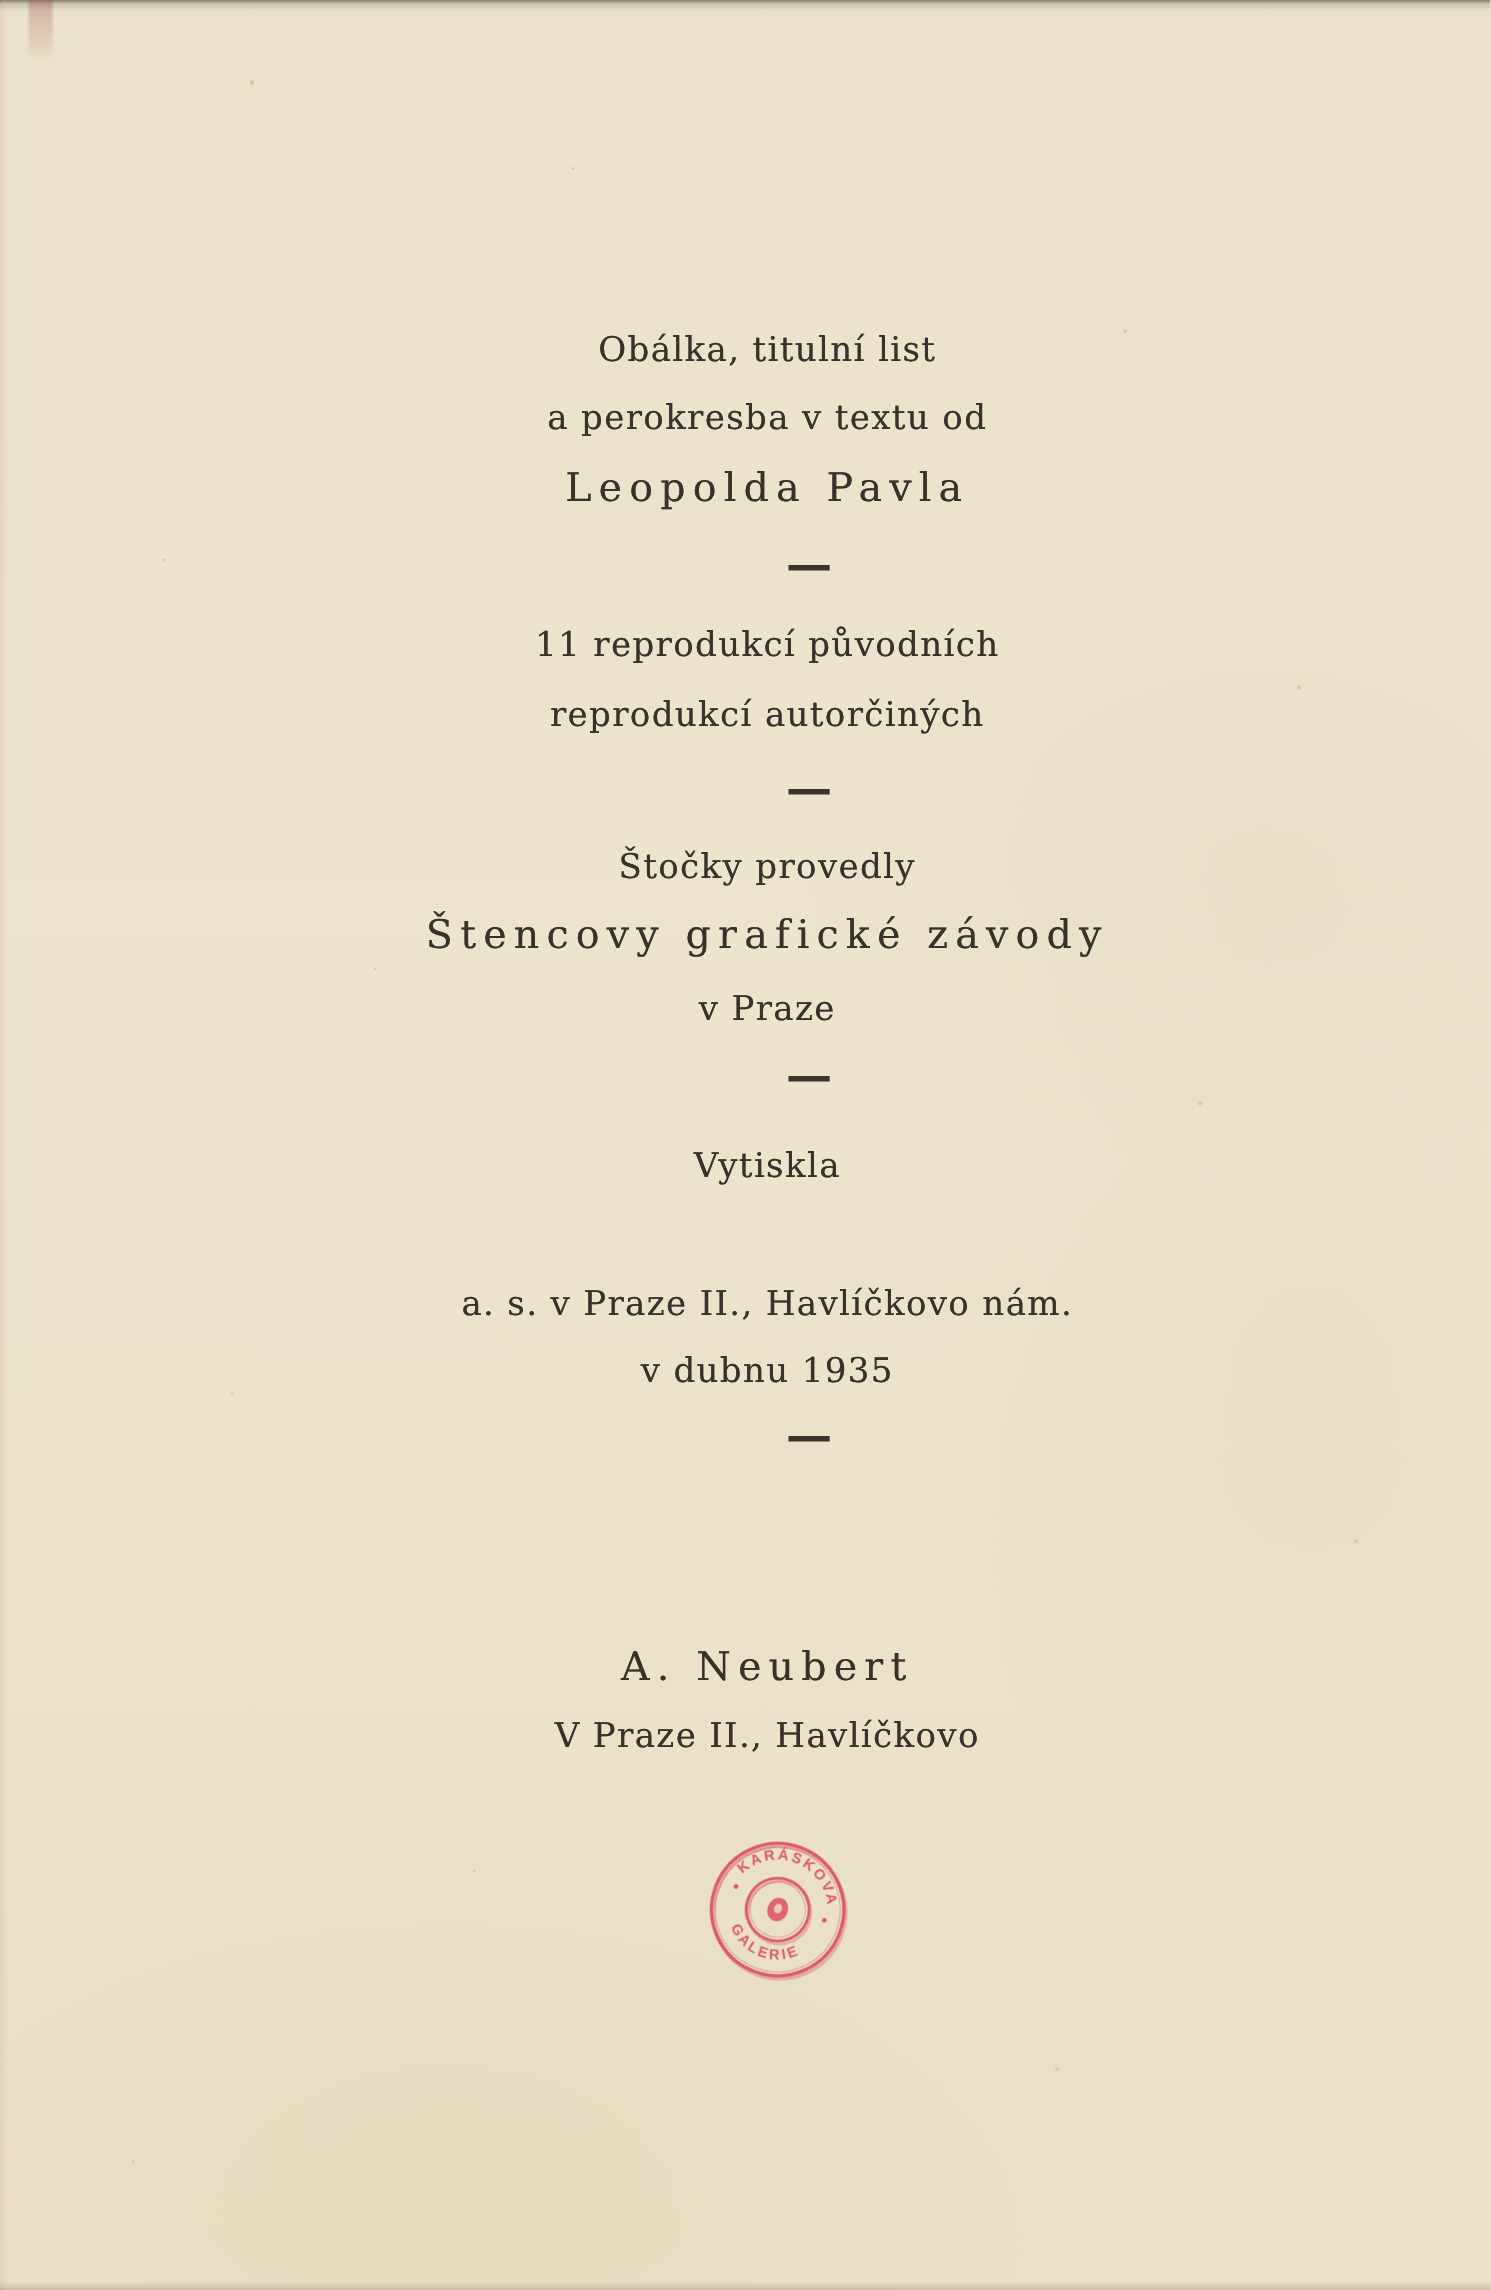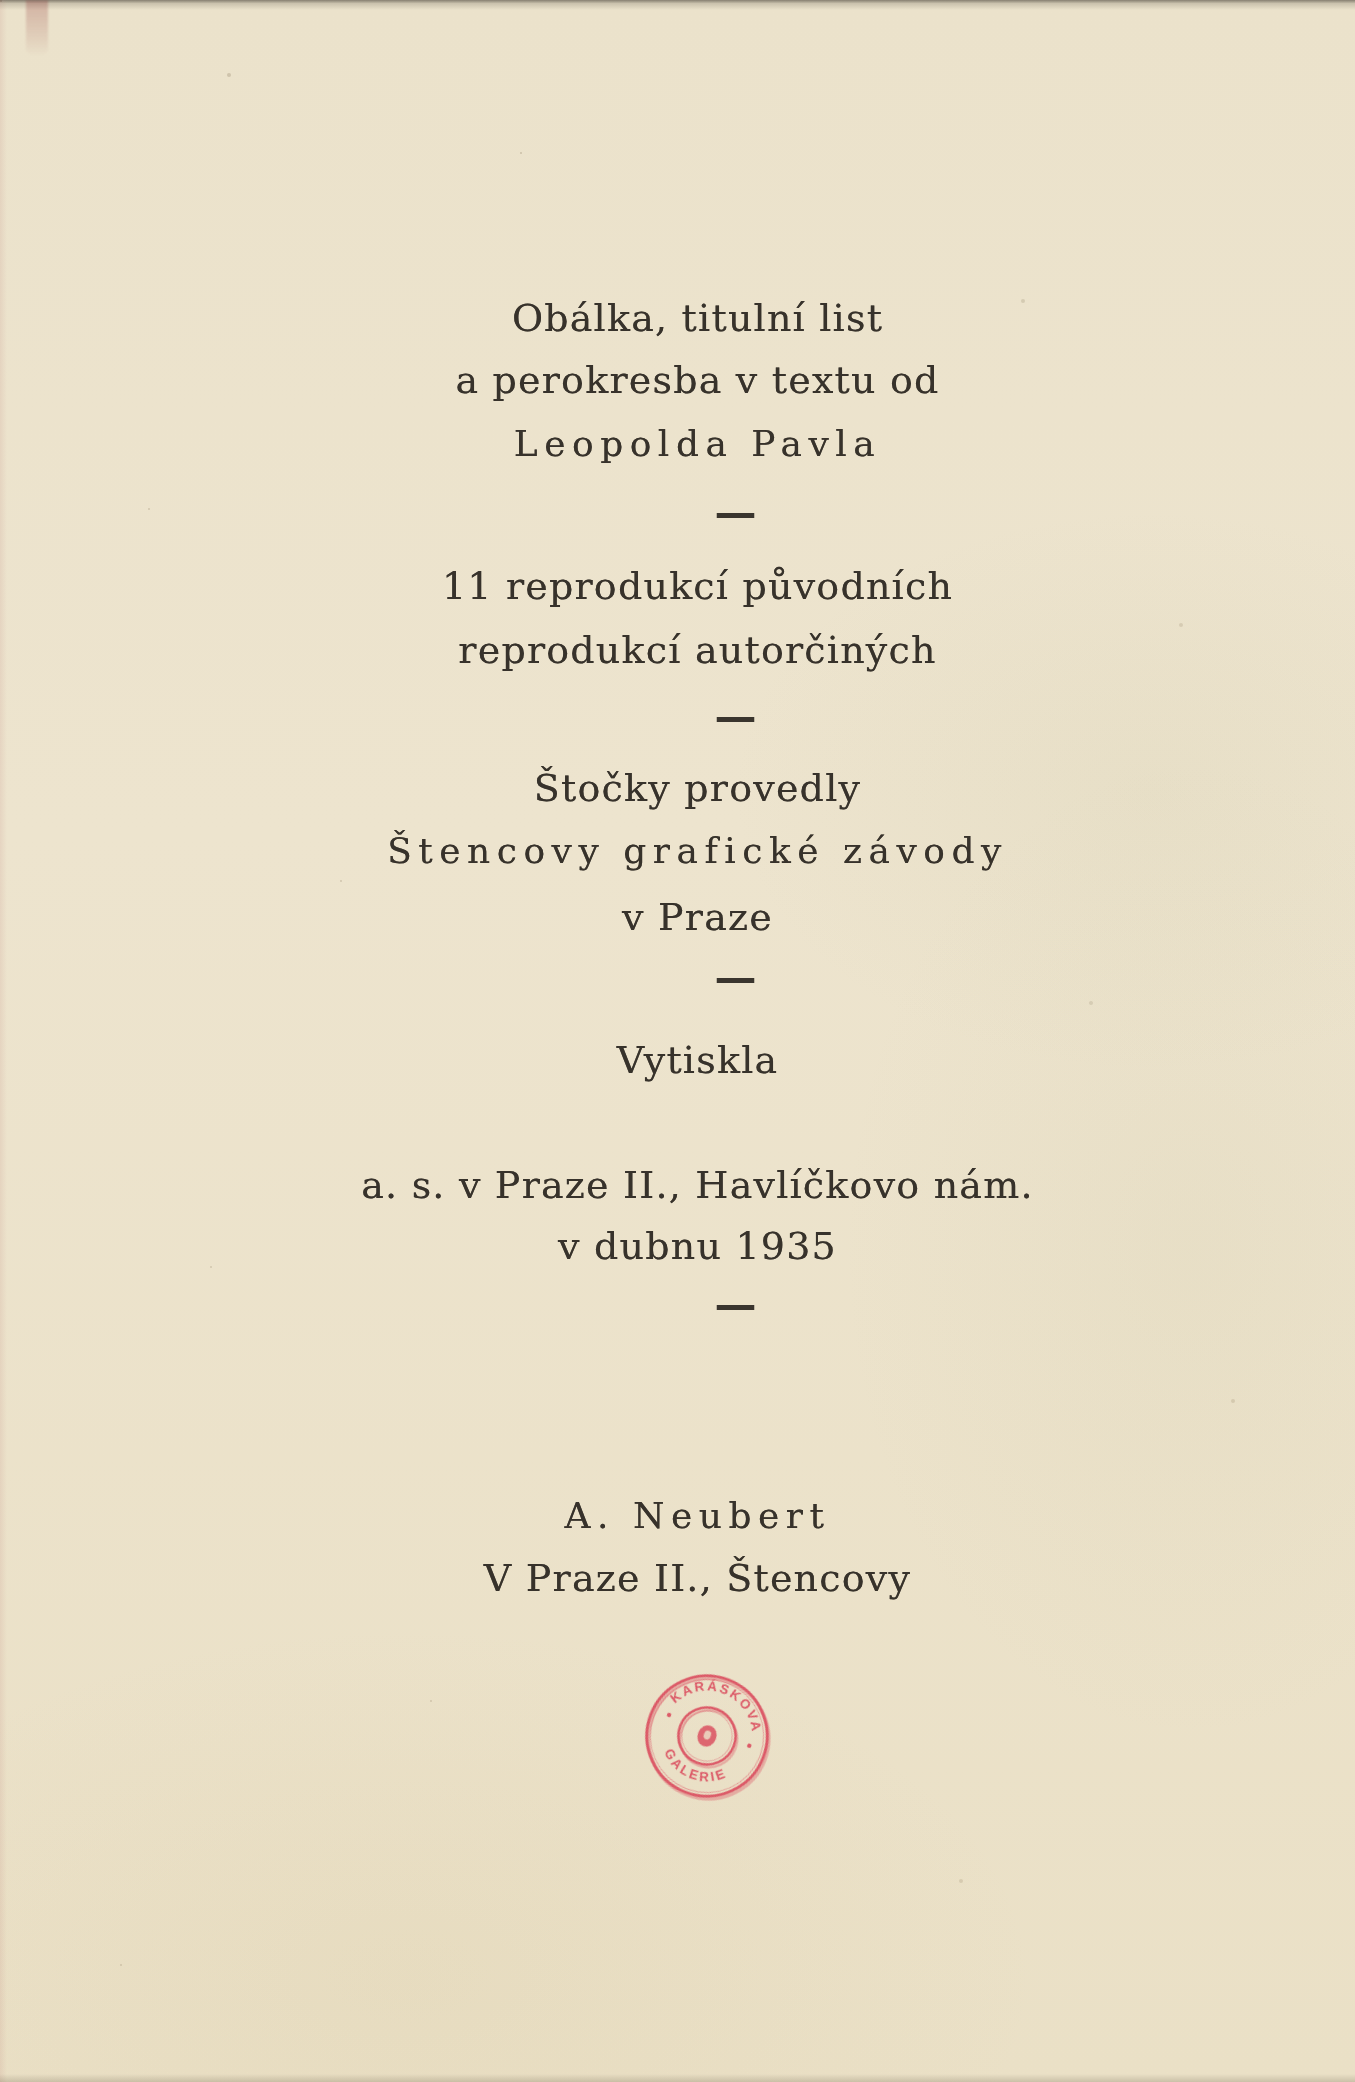--- a/index.html
+++ b/index.html
@@ -46,21 +46,21 @@
       1090px 1002px 0 1px rgba(110,92,62,.15),
       210px 1266px 0 0 rgba(110,92,62,.2),
       1232px 1400px 0 1px rgba(110,92,62,.17),
       430px 1700px 0 0 rgba(110,92,62,.2),
       960px 1880px 0 1px rgba(110,92,62,.16),
       120px 1964px 0 0 rgba(110,92,62,.2);
   }
   .content{position:absolute;left:40px;top:0;width:1315px;height:100%;}
   .line{
     position:absolute;left:0;width:100%;text-align:center;
-    font-size:38px;line-height:36px;color:#37322b;letter-spacing:1.2px;
+    font-size:31px;line-height:36px;color:#37322b;letter-spacing:1.2px;
     text-shadow:0 0 0.6px rgba(55,50,43,.7);
     white-space:nowrap;
   }
   .line.spaced{letter-spacing:6.5px;font-size:36px;}
   .divider{
     position:absolute;left:38px;width:100%;text-align:center;
     font-size:42px;line-height:40px;font-weight:bold;color:#3a352e;
     letter-spacing:0;
   }
   .stamp{position:absolute;left:638px;top:1666px;width:138px;height:140px;}
@@ -94,21 +94,21 @@
 
   <div class="divider" style="top:958px">—</div>
 
   <div class="line" style="top:1042px">Vytiskla</div>
   <div class="line" style="top:1167px">a. s. v Praze II., Havlíčkovo nám.</div>
   <div class="line" style="top:1228px">v dubnu 1935</div>
 
   <div class="divider" style="top:1285px">—</div>
 
   <div class="line spaced" style="top:1498px">A. Neubert</div>
-  <div class="line" style="top:1560px">V Praze II., Štencovy</div>
+  <div class="line" style="top:1560px">V Praze II., Havlíčkovo</div>
 
 </div>
 
 <svg class="stamp" viewBox="-70 -70 140 140" xmlns="http://www.w3.org/2000/svg">
   <defs>
     <filter id="inkblur" x="-20%" y="-20%" width="140%" height="140%">
       <feGaussianBlur stdDeviation="0.55"></feGaussianBlur>
     </filter>
     <path id="arcTop" d="M -46 0 A 46 46 0 0 1 46 0" fill="none"></path>
     <path id="arcBot" d="M -46 0 A 46 46 0 0 0 46 0" fill="none"></path>

